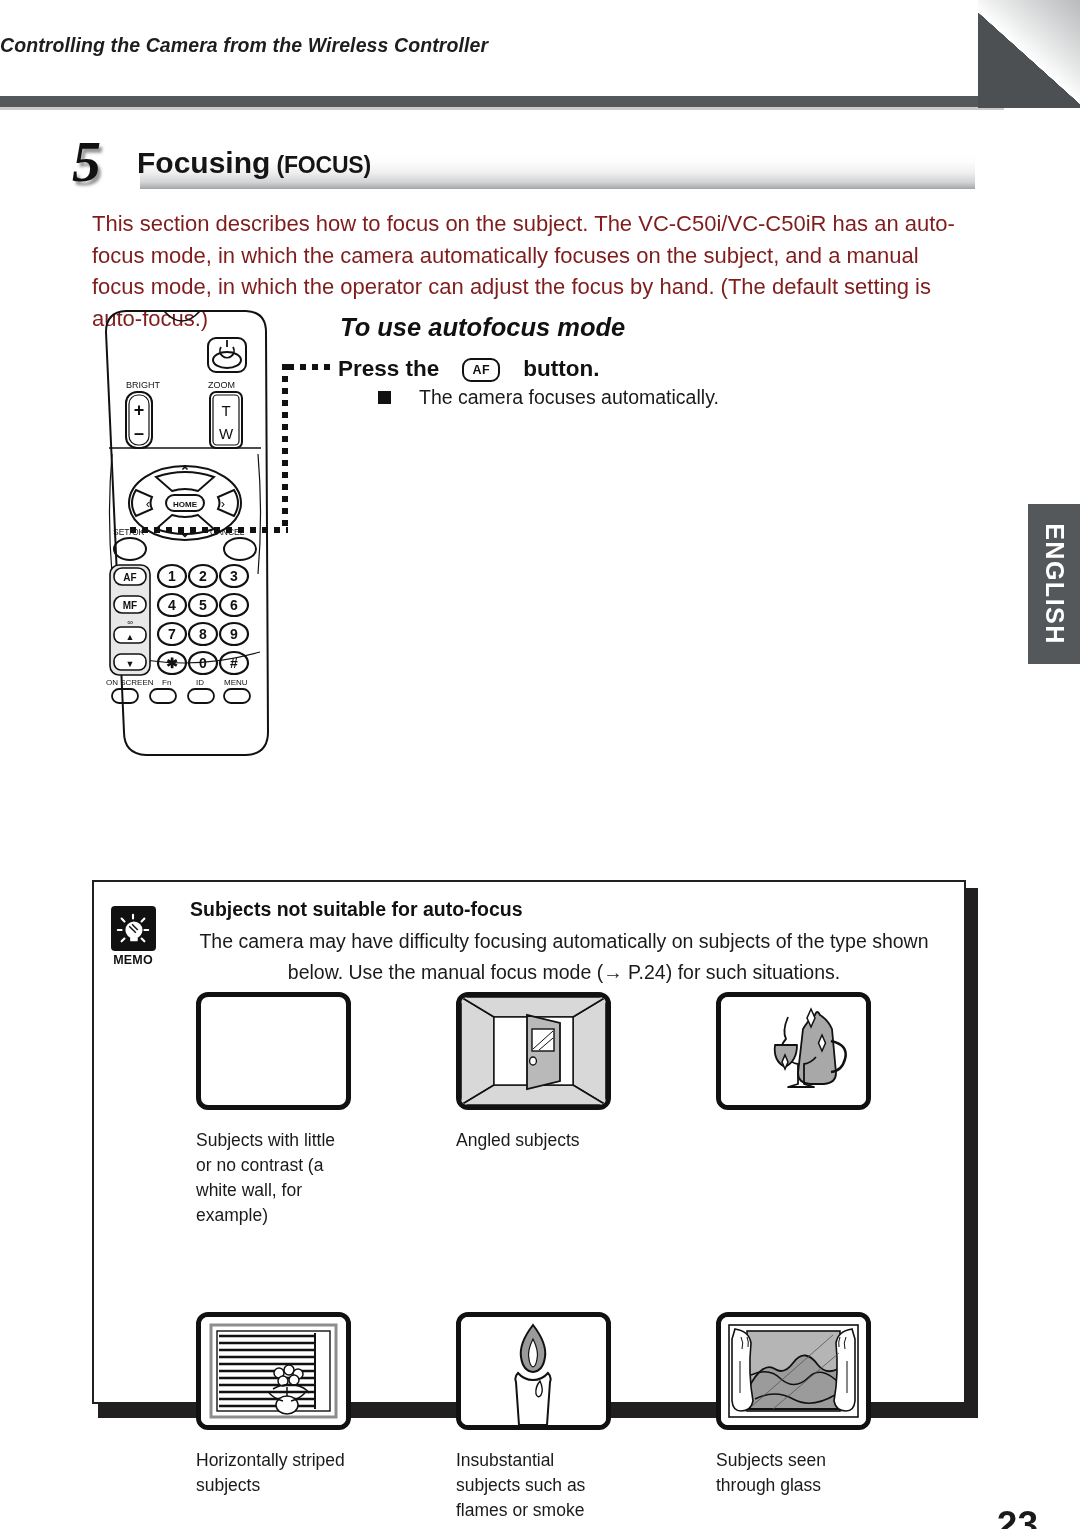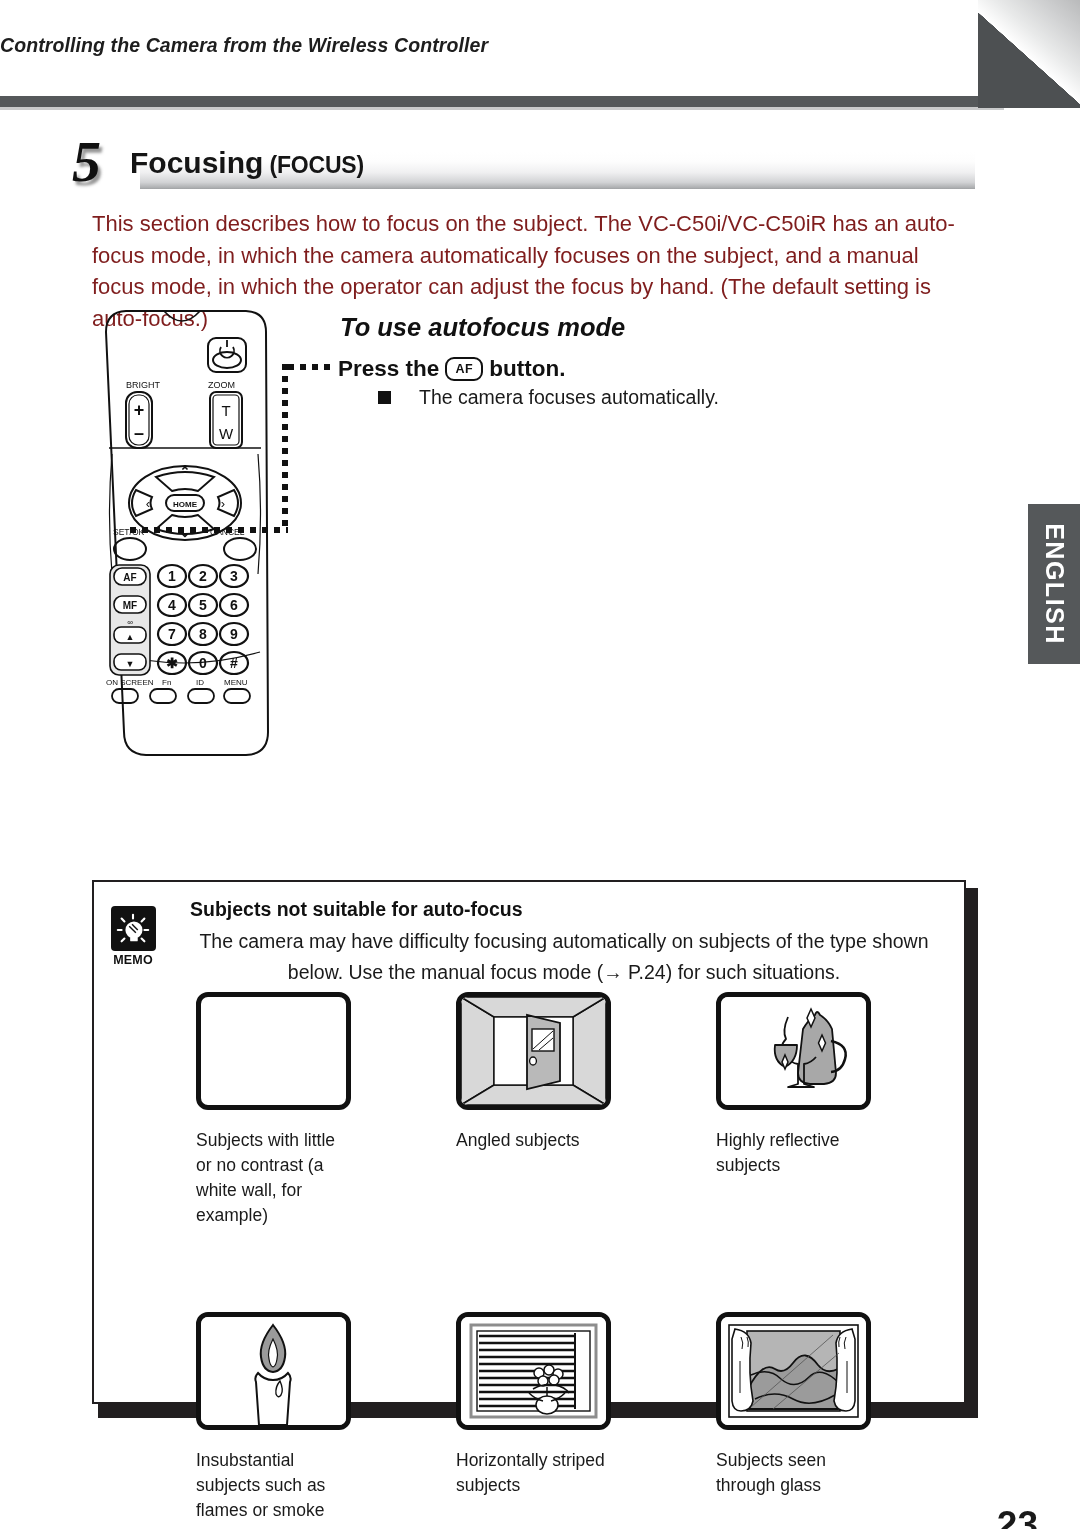--- a/index.html
+++ b/index.html
@@ -39,40 +39,40 @@
     position:absolute;left:140px;top:152px;width:835px;height:37px;
     background:linear-gradient(180deg,#ffffff 0%,#fdfdfd 26%,#f0f0f1 55%,#d2d3d5 82%,#a9abad 98%,#9b9d9f 100%);
   }
   .title-num{
     position:absolute;left:72px;top:133px;width:64px;height:62px;
     font-family:"Liberation Serif", serif;font-weight:bold;font-style:italic;
     font-size:58px;line-height:58px;color:#111;
     text-shadow:3px 4px 3px rgba(130,130,130,.85);
   }
   .title-text{
-    position:absolute;left:130px;top:146px;
+    position:absolute;left:137px;top:146px;
     font-weight:bold;font-size:30px;color:#151515;white-space:nowrap;
   }
   .title-text .paren{font-size:23px;letter-spacing:-.2px;}
 
   
   .intro{
     position:absolute;left:92px;top:208px;width:880px;
     font-size:22px;line-height:31.5px;color:#7f1d1d;
   }
 
   
   .subhead{
     position:absolute;left:340px;top:313px;
     font-style:italic;font-weight:bold;font-size:25.5px;color:#111;
   }
   .steptitle{
     position:absolute;left:338px;top:356px;
     font-weight:bold;font-size:22.5px;color:#111;white-space:nowrap;
-    display:flex;align-items:center;gap:6px;
+    display:flex;align-items:flex-end;gap:23px;
   }
   .afchip{
     display:inline-flex;align-items:center;justify-content:center;
     width:34px;height:20px;border:2px solid #111;border-radius:9px;
     font-size:12.5px;font-weight:bold;letter-spacing:.4px;
   }
   .bulletline{
     position:absolute;left:378px;top:386px;
     font-size:19.5px;color:#1a1a1a;display:flex;align-items:center;gap:28px;
   }
@@ -368,38 +368,24 @@
               <path d="M67 20 q-6 14 -2 22 q-8 8 0 18 q5 6 12 7 l0 20 l-10 3 l26 0 l-10 -3 l0 -20 q7 -1 12 -7" fill="none" stroke-width="1.8"></path>
               <path d="M54 48 q-2 16 10 22 q12 -6 12 -22 Z"></path>
             </g>
             <g fill="#fff" stroke="#111" stroke-width="1.5">
               <path d="M90 12 l4 9 l-4 9 l-4 -9 Z"></path>
               <path d="M101 38 l3.5 8 l-3.5 8 l-3.5 -8 Z"></path>
               <path d="M64 58 l3 7 l-3 7 l-3 -7 Z"></path>
             </g>
           </svg>
         </div>
-        <div class="cap">Highly reflective subjects</div>
       </div>
     </div>
 
     <div class="grow row2">
-
-      <div class="gcell">
-        <div class="thumb">
-          <svg viewBox="0 0 145 108" width="145" height="108">
-            <rect width="145" height="108" fill="#fff"></rect>
-            <path d="M72 8 q14 18 12 32 q-2 14 -12 15 q-10 -1 -12 -15 q-2 -14 12 -32 Z" fill="#9a9a9a" stroke="#111" stroke-width="2"></path>
-            <path d="M72 22 q6 12 4 20 q-1 7 -4 8 q-3 -1 -4 -8 q-2 -8 4 -20 Z" fill="#fff" stroke="#111" stroke-width="1.2"></path>
-            <path d="M57 56 q6 7 15 7 q9 0 15 -7 q4 4 2 9 l-3 43 l-28 0 l-3 -43 q-2 -5 2 -9 Z" fill="#fff" stroke="#111" stroke-width="2"></path>
-            <path d="M79 64 q4 9 1 14 q-3 4 -5 -1 q-1 -7 4 -13 Z" fill="#fff" stroke="#111" stroke-width="1.4"></path>
-          </svg>
-        </div>
-        <div class="cap">Insubstantial subjects such as flames or smoke</div>
-      </div>
 
       <div class="gcell">
         <div class="thumb">
           <svg viewBox="0 0 145 108" width="145" height="108">
             <rect width="145" height="108" fill="#fff"></rect>
             <rect x="10" y="8" width="125" height="92" fill="none" stroke="#8d8d8d" stroke-width="3"></rect>
             <rect x="16" y="14" width="113" height="80" fill="#fff" stroke="#111" stroke-width="1.4"></rect>
             <g stroke="#111" stroke-width="2.6">
               <path d="M18 19 h96"></path>
                 <path d="M18 26 h96"></path>
@@ -428,20 +414,33 @@
             </g>
           </svg>
         </div>
         <div class="cap">Horizontally striped subjects</div>
       </div>
 
       <div class="gcell">
         <div class="thumb">
           <svg viewBox="0 0 145 108" width="145" height="108">
             <rect width="145" height="108" fill="#fff"></rect>
+            <path d="M72 8 q14 18 12 32 q-2 14 -12 15 q-10 -1 -12 -15 q-2 -14 12 -32 Z" fill="#9a9a9a" stroke="#111" stroke-width="2"></path>
+            <path d="M72 22 q6 12 4 20 q-1 7 -4 8 q-3 -1 -4 -8 q-2 -8 4 -20 Z" fill="#fff" stroke="#111" stroke-width="1.2"></path>
+            <path d="M57 56 q6 7 15 7 q9 0 15 -7 q4 4 2 9 l-3 43 l-28 0 l-3 -43 q-2 -5 2 -9 Z" fill="#fff" stroke="#111" stroke-width="2"></path>
+            <path d="M79 64 q4 9 1 14 q-3 4 -5 -1 q-1 -7 4 -13 Z" fill="#fff" stroke="#111" stroke-width="1.4"></path>
+          </svg>
+        </div>
+        <div class="cap">Insubstantial subjects such as flames or smoke</div>
+      </div>
+
+      <div class="gcell">
+        <div class="thumb">
+          <svg viewBox="0 0 145 108" width="145" height="108">
+            <rect width="145" height="108" fill="#fff"></rect>
             <rect x="8" y="8" width="129" height="92" fill="#fff" stroke="#111" stroke-width="1.6"></rect>
             <rect x="26" y="14" width="93" height="80" fill="#b5b5b5" stroke="#111" stroke-width="1.6"></rect>
             <path d="M28 70 q14 -26 26 -18 q9 6 18 -6 q12 -16 25 2 q8 10 20 4 l0 40 l-89 0 Z" fill="#9b9b9b" stroke="#111" stroke-width="1.8"></path>
             <g stroke="#111" stroke-width="1.5" fill="none">
               <path d="M30 58 q18 -8 30 4 q14 12 28 -2 q12 -12 30 6"></path>
               <path d="M34 82 q20 -10 38 0 q18 10 42 -4"></path>
             </g>
             <g fill="#fff" stroke="#111" stroke-width="1.6">
               <path d="M14 12 q14 2 16 14 q-3 30 2 58 q-2 10 -12 10 q-8 0 -9 -10 l0 -62 Z"></path>
               <path d="M131 12 q-14 2 -16 14 q3 30 -2 58 q2 10 12 10 q8 0 9 -10 l0 -62 Z"></path>

